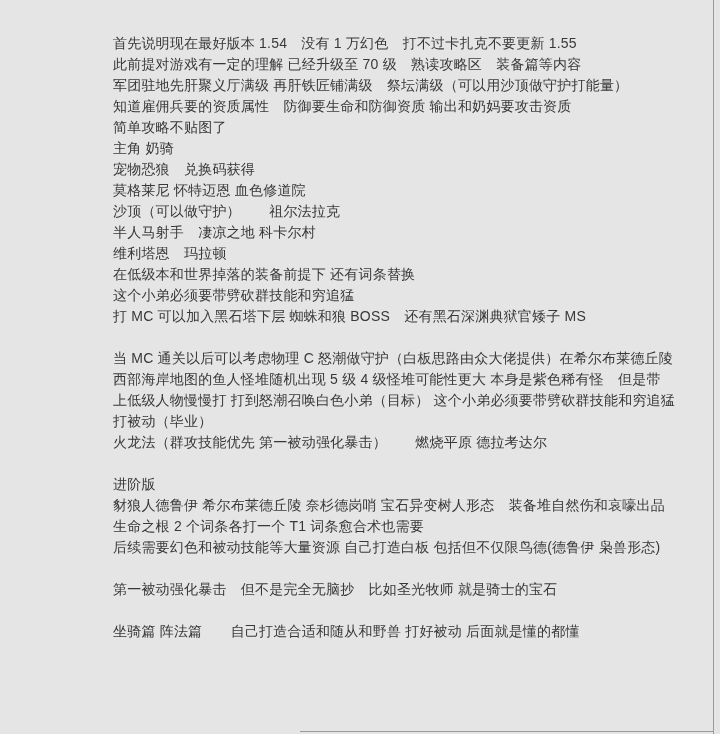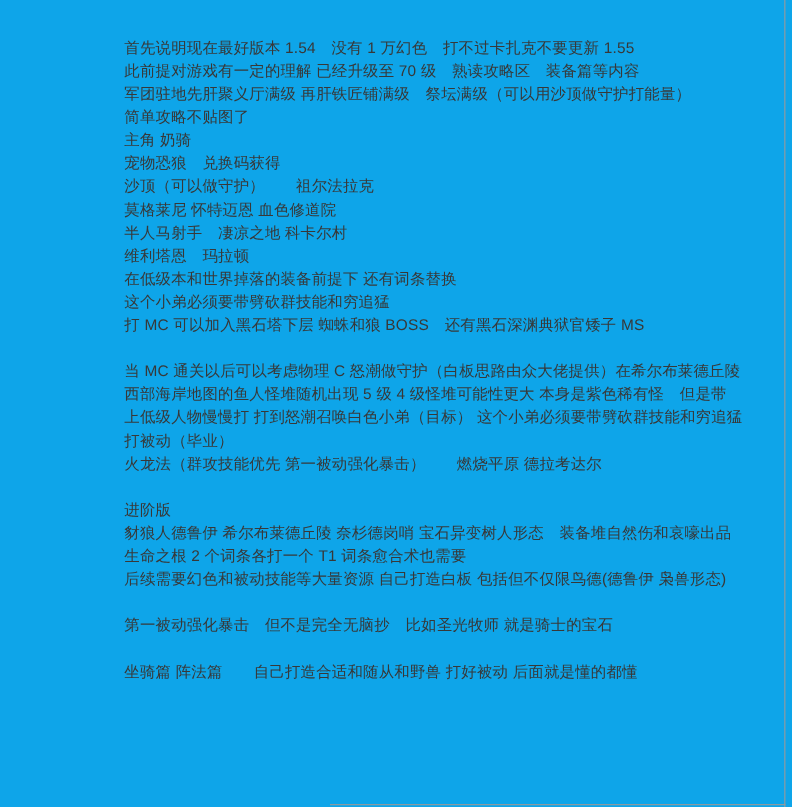--- a/index.html
+++ b/index.html
@@ -4,21 +4,21 @@
 <style>
   html, body {
     margin: 0;
     padding: 0;
     background: #ffffff;
   }
   .page {
     position: relative;
     width: 720px;
     height: 734px;
-    background: #0ea5e9;
+    background: #e5e5e5;
     overflow: hidden;
     font-family: "Liberation Sans", "DejaVu Sans", sans-serif;
   }
   .doc-content {
     position: absolute;
     left: 113px;
     top: 33px;
     width: 604px;
     color: #383838;
     font-size: 14px;
@@ -47,25 +47,26 @@
   }
 </style>
 </head>
 <body>
 
 <div class="page">
   <div class="doc-content">
     <div class="line">首先说明现在最好版本 1.54　没有 1 万幻色　打不过卡扎克不要更新 1.55</div>
     <div class="line">此前提对游戏有一定的理解 已经升级至 70 级　熟读攻略区　装备篇等内容</div>
     <div class="line">军团驻地先肝聚义厅满级 再肝铁匠铺满级　祭坛满级（可以用沙顶做守护打能量）</div>
+    <div class="line">知道雇佣兵要的资质属性　防御要生命和防御资质 输出和奶妈要攻击资质</div>
     <div class="line">简单攻略不贴图了</div>
     <div class="line">主角 奶骑</div>
     <div class="line">宠物恐狼　兑换码获得</div>
+    <div class="line">莫格莱尼 怀特迈恩 血色修道院</div>
     <div class="line">沙顶（可以做守护）　　祖尔法拉克</div>
-    <div class="line">莫格莱尼 怀特迈恩 血色修道院</div>
     <div class="line">半人马射手　凄凉之地 科卡尔村</div>
     <div class="line">维利塔恩　玛拉顿</div>
     <div class="line">在低级本和世界掉落的装备前提下 还有词条替换</div>
     <div class="line">这个小弟必须要带劈砍群技能和穷追猛</div>
     <div class="line">打 MC 可以加入黑石塔下层 蜘蛛和狼 BOSS　还有黑石深渊典狱官矮子 MS</div>
     <div class="line"></div>
     <div class="line">当 MC 通关以后可以考虑物理 C 怒潮做守护（白板思路由众大佬提供）在希尔布莱德丘陵</div>
     <div class="line">西部海岸地图的鱼人怪堆随机出现 5 级 4 级怪堆可能性更大 本身是紫色稀有怪　但是带</div>
     <div class="line">上低级人物慢慢打 打到怒潮召唤白色小弟（目标） 这个小弟必须要带劈砍群技能和穷追猛</div>
     <div class="line">打被动（毕业）</div>

